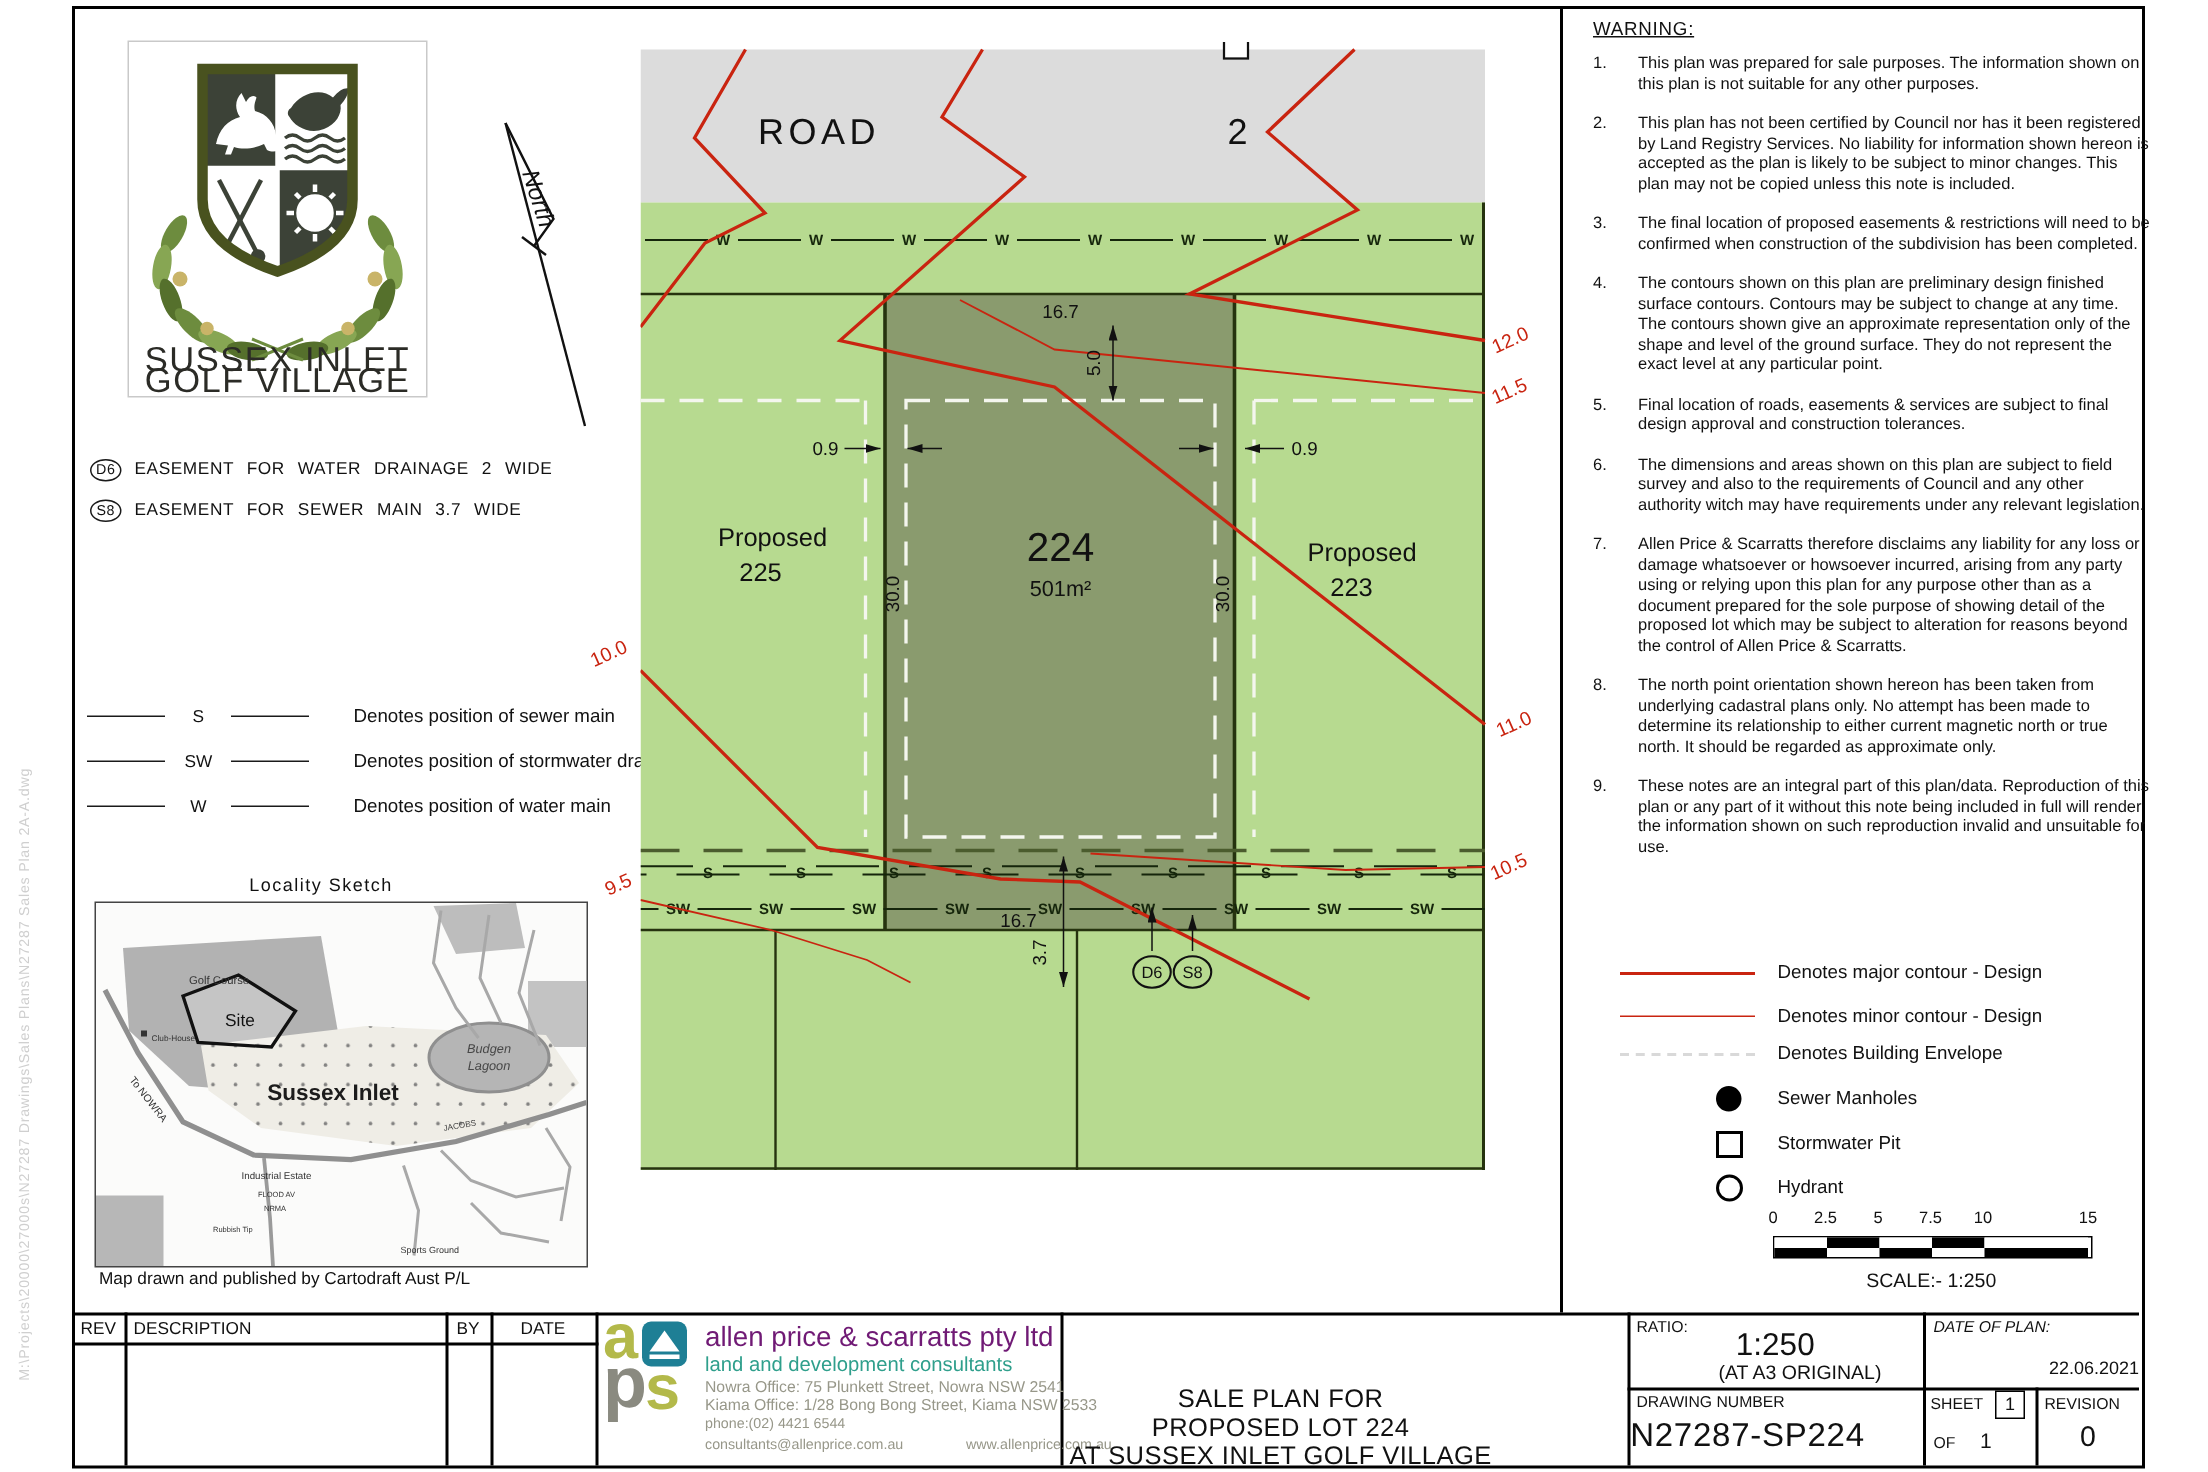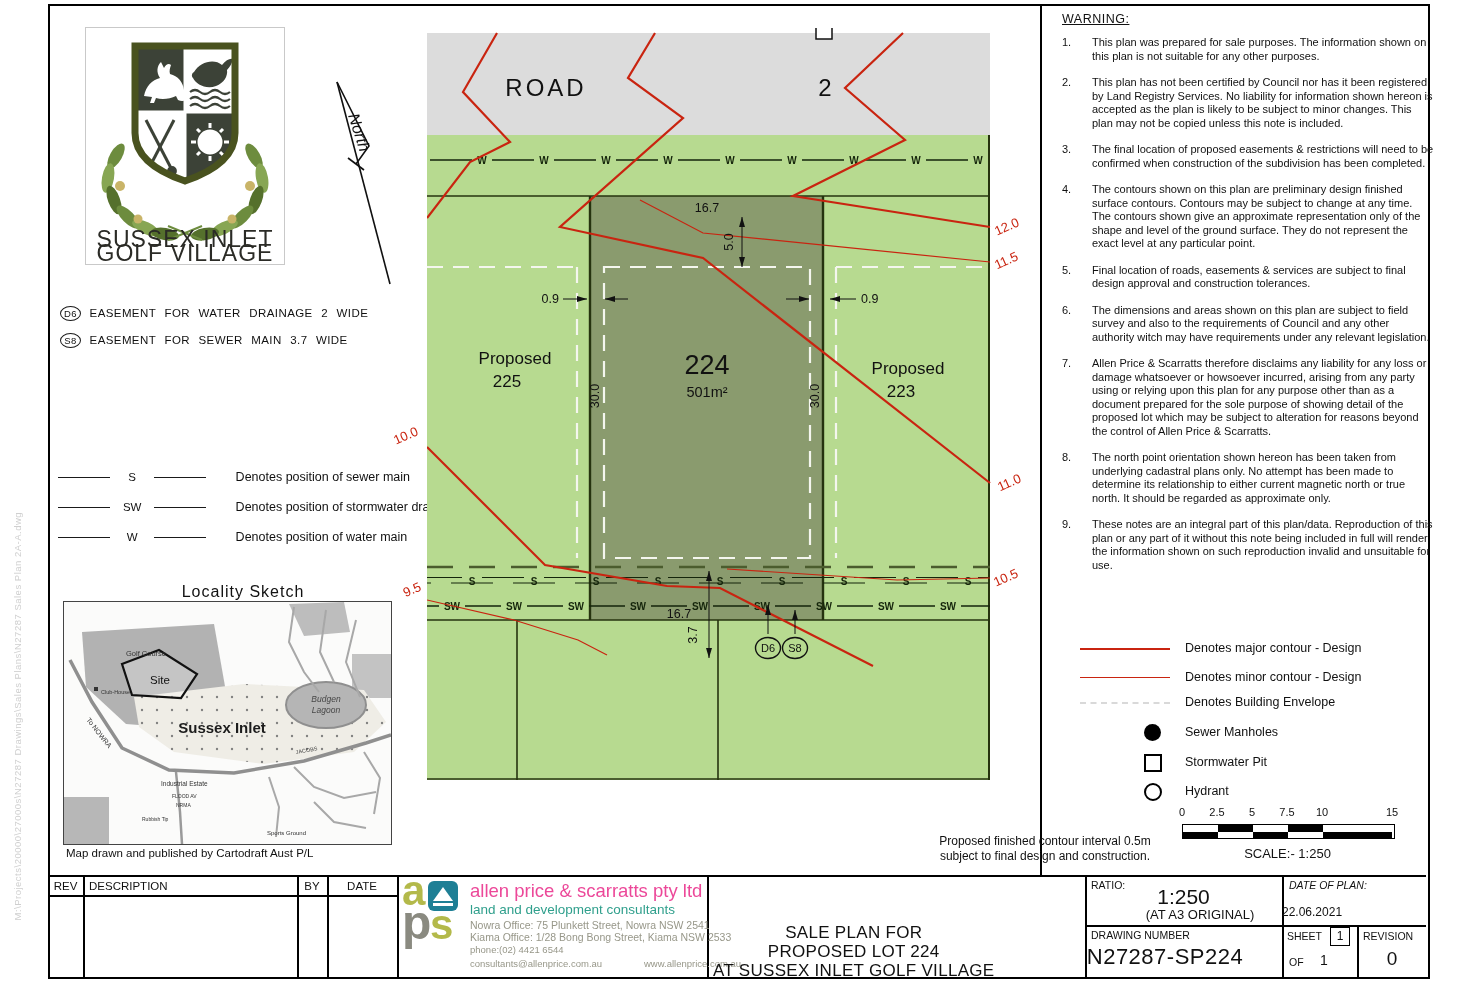--- a/index.html
+++ b/index.html
@@ -147,21 +147,21 @@
     <span class="svline"></span>
     <span style="margin-left:26px;font-size:12.5px;">Denotes position of stormwater drain</span>
   </div>
   <div class="svrow" style="top:530px;">
     <span class="svline"></span>
     <span style="display:inline-block;width:38px;text-align:center;">W</span>
     <span class="svline"></span>
     <span style="margin-left:26px;font-size:12.5px;">Denotes position of  water main</span>
   </div>
 
-  <div class="abs" style="left:93px;top:583px;width:300px;text-align:center;font-size:16px;letter-spacing:1px;">Locality  Sketch</div>
+  <div class="abs" style="left:64px;top:583px;width:300px;text-align:center;font-size:12px;letter-spacing:1px;">Locality  Sketch</div>
   <div class="abs" style="left:63px;top:601px;width:327px;height:242px;border:1.5px solid #444;background:#fbfbfa;">
     <svg width="327" height="242" viewBox="0 0 327 242">
       <defs>
         <pattern id="dots" width="15" height="13" patternUnits="userSpaceOnUse">
           <circle cx="3" cy="4" r="1.2" fill="#6f6f6f"></circle>
         </pattern>
       </defs>
       <polygon points="18,30 150,22 162,90 140,128 62,122 22,85" fill="#b2b2b2"></polygon>
       <rect x="0" y="195" width="45" height="47" fill="#b7b7b7"></rect>
       <rect x="288" y="52" width="39" height="44" fill="#c3c3c3"></rect>
@@ -416,24 +416,20 @@
     </div>
     <div class="row">
       <div class="seg" style="width:35px;background:#000;"></div>
         <div class="seg" style="width:35px;background:#fff;"></div>
       <div class="seg" style="width:35px;background:#000;"></div>
         <div class="seg" style="width:35px;background:#fff;"></div>
       <div class="seg" style="width:69px;background:#000;"></div>
     </div>
   </div>
   <div class="abs" style="left:1182px;top:846px;width:211px;text-align:center;font-size:13px;">SCALE:- 1:250</div>
-  <div class="abs" style="left:925px;top:834px;width:240px;text-align:center;font-size:12px;line-height:15px;">
-    <div>Proposed finished contour interval 0.5m</div>
-    <div>subject to final design and construction.</div>
-  </div>
 
   <div class="tb-line" style="left:48px;top:875px;width:1378px;height:2px;"></div>
   <div class="tb-line" style="left:83px;top:875px;width:1.6px;height:102px;"></div>
   <div class="tb-line" style="left:297px;top:875px;width:1.6px;height:102px;"></div>
   <div class="tb-line" style="left:327px;top:875px;width:1.6px;height:102px;"></div>
   <div class="tb-line" style="left:397px;top:875px;width:2px;height:102px;"></div>
   <div class="tb-line" style="left:707px;top:875px;width:2px;height:102px;"></div>
   <div class="tb-line" style="left:1085px;top:875px;width:2px;height:102px;"></div>
   <div class="tb-line" style="left:1282px;top:875px;width:2px;height:102px;"></div>
   <div class="tb-line" style="left:48px;top:895px;width:351px;height:1.6px;"></div>
@@ -449,21 +445,21 @@
     <span class="abs" style="left:0;top:-12px;font-size:42px;font-weight:bold;color:#b3b94a;">a</span>
     <span class="abs" style="left:26px;top:2px;width:30px;height:30px;background:#1e7f95;border-radius:6px;">
       <svg width="30" height="30" viewBox="0 0 30 30">
           <polygon points="15,6 25,20 5,20" fill="#fff"></polygon>
           <path d="M5,22 h20 v3 h-20 z" fill="#fff"></path>
         </svg>
     </span>
     <span class="abs" style="left:0;top:16px;font-size:48px;font-weight:bold;color:#8a8a80;">p</span>
     <span class="abs" style="left:28px;top:22px;font-size:42px;font-weight:bold;color:#b3b94a;">s</span>
   </div>
-  <div class="abs" style="left:470px;top:880px;font-size:18.5px;color:#ec4899;white-space:nowrap;">allen price &amp; scarratts pty ltd</div>
+  <div class="abs" style="left:470px;top:880px;font-size:18.5px;color:#701a75;white-space:nowrap;">allen price &amp; scarratts pty ltd</div>
   <div class="abs" style="left:470px;top:902px;font-size:13.5px;color:#2f9f8c;">land and development consultants</div>
   <div class="abs" style="left:470px;top:919px;font-size:10.5px;color:#979789;">Nowra Office: 75 Plunkett Street, Nowra NSW 2541</div>
   <div class="abs" style="left:470px;top:931px;font-size:10.5px;color:#979789;">Kiama Office: 1/28 Bong Bong Street, Kiama NSW 2533</div>
   <div class="abs" style="left:470px;top:944px;font-size:9.5px;color:#979789;">phone:(02) 4421 6544</div>
   <div class="abs" style="left:470px;top:958px;font-size:9.5px;color:#979789;">consultants@allenprice.com.au</div>
   <div class="abs" style="left:644px;top:958px;font-size:9.5px;color:#979789;">www.allenprice.com.au</div>
 
   <div class="abs" style="left:713px;top:923px;font-size:17px;line-height:19px;letter-spacing:.3px;text-align:center;">
     <div>SALE PLAN FOR</div>
     <div>PROPOSED LOT 224</div>
@@ -471,21 +467,21 @@
     <div>FOR: LUCAS PROPERTY GROUP</div>
   </div>
 
   <div class="abs smallcap" style="left:1091px;top:879px;font-size:10.5px;">RATIO:</div>
   <div class="abs" style="left:1085px;top:885px;width:197px;text-align:center;font-size:21px;">1:250</div>
   <div class="abs" style="left:1085px;top:907px;width:230px;text-align:center;font-size:13px;">(AT A3 ORIGINAL)</div>
   <div class="abs smallcap" style="left:1091px;top:929px;font-size:10.5px;">DRAWING NUMBER</div>
   <div class="abs" style="left:1085px;top:944px;width:160px;text-align:center;font-size:22px;letter-spacing:.5px;">N27287-SP224</div>
 
   <div class="abs smallcap" style="left:1289px;top:879px;font-size:10.5px;font-style:italic;">DATE OF PLAN:</div>
-  <div class="abs" style="left:1282px;top:905px;width:144px;text-align:left;font-size:12px;">22.06.2021</div>
+  <div class="abs" style="left:1282px;top:905px;width:144px;text-align:right;font-size:12px;">22.06.2021</div>
   <div class="abs smallcap" style="left:1287px;top:930px;font-size:10.5px;">SHEET</div>
   <div class="abs" style="left:1330px;top:927px;width:18px;height:17px;border:1.6px solid #000;text-align:center;font-size:12px;line-height:17px;">1</div>
   <div class="abs smallcap" style="left:1289px;top:956px;font-size:10.5px;">OF</div>
   <div class="abs" style="left:1320px;top:952px;font-size:14px;">1</div>
   <div class="abs smallcap" style="left:1363px;top:930px;font-size:10.5px;">REVISION</div>
   <div class="abs" style="left:1358px;top:948px;width:68px;text-align:center;font-size:19px;">0</div>
 
 </div>
 
 </body></html>

